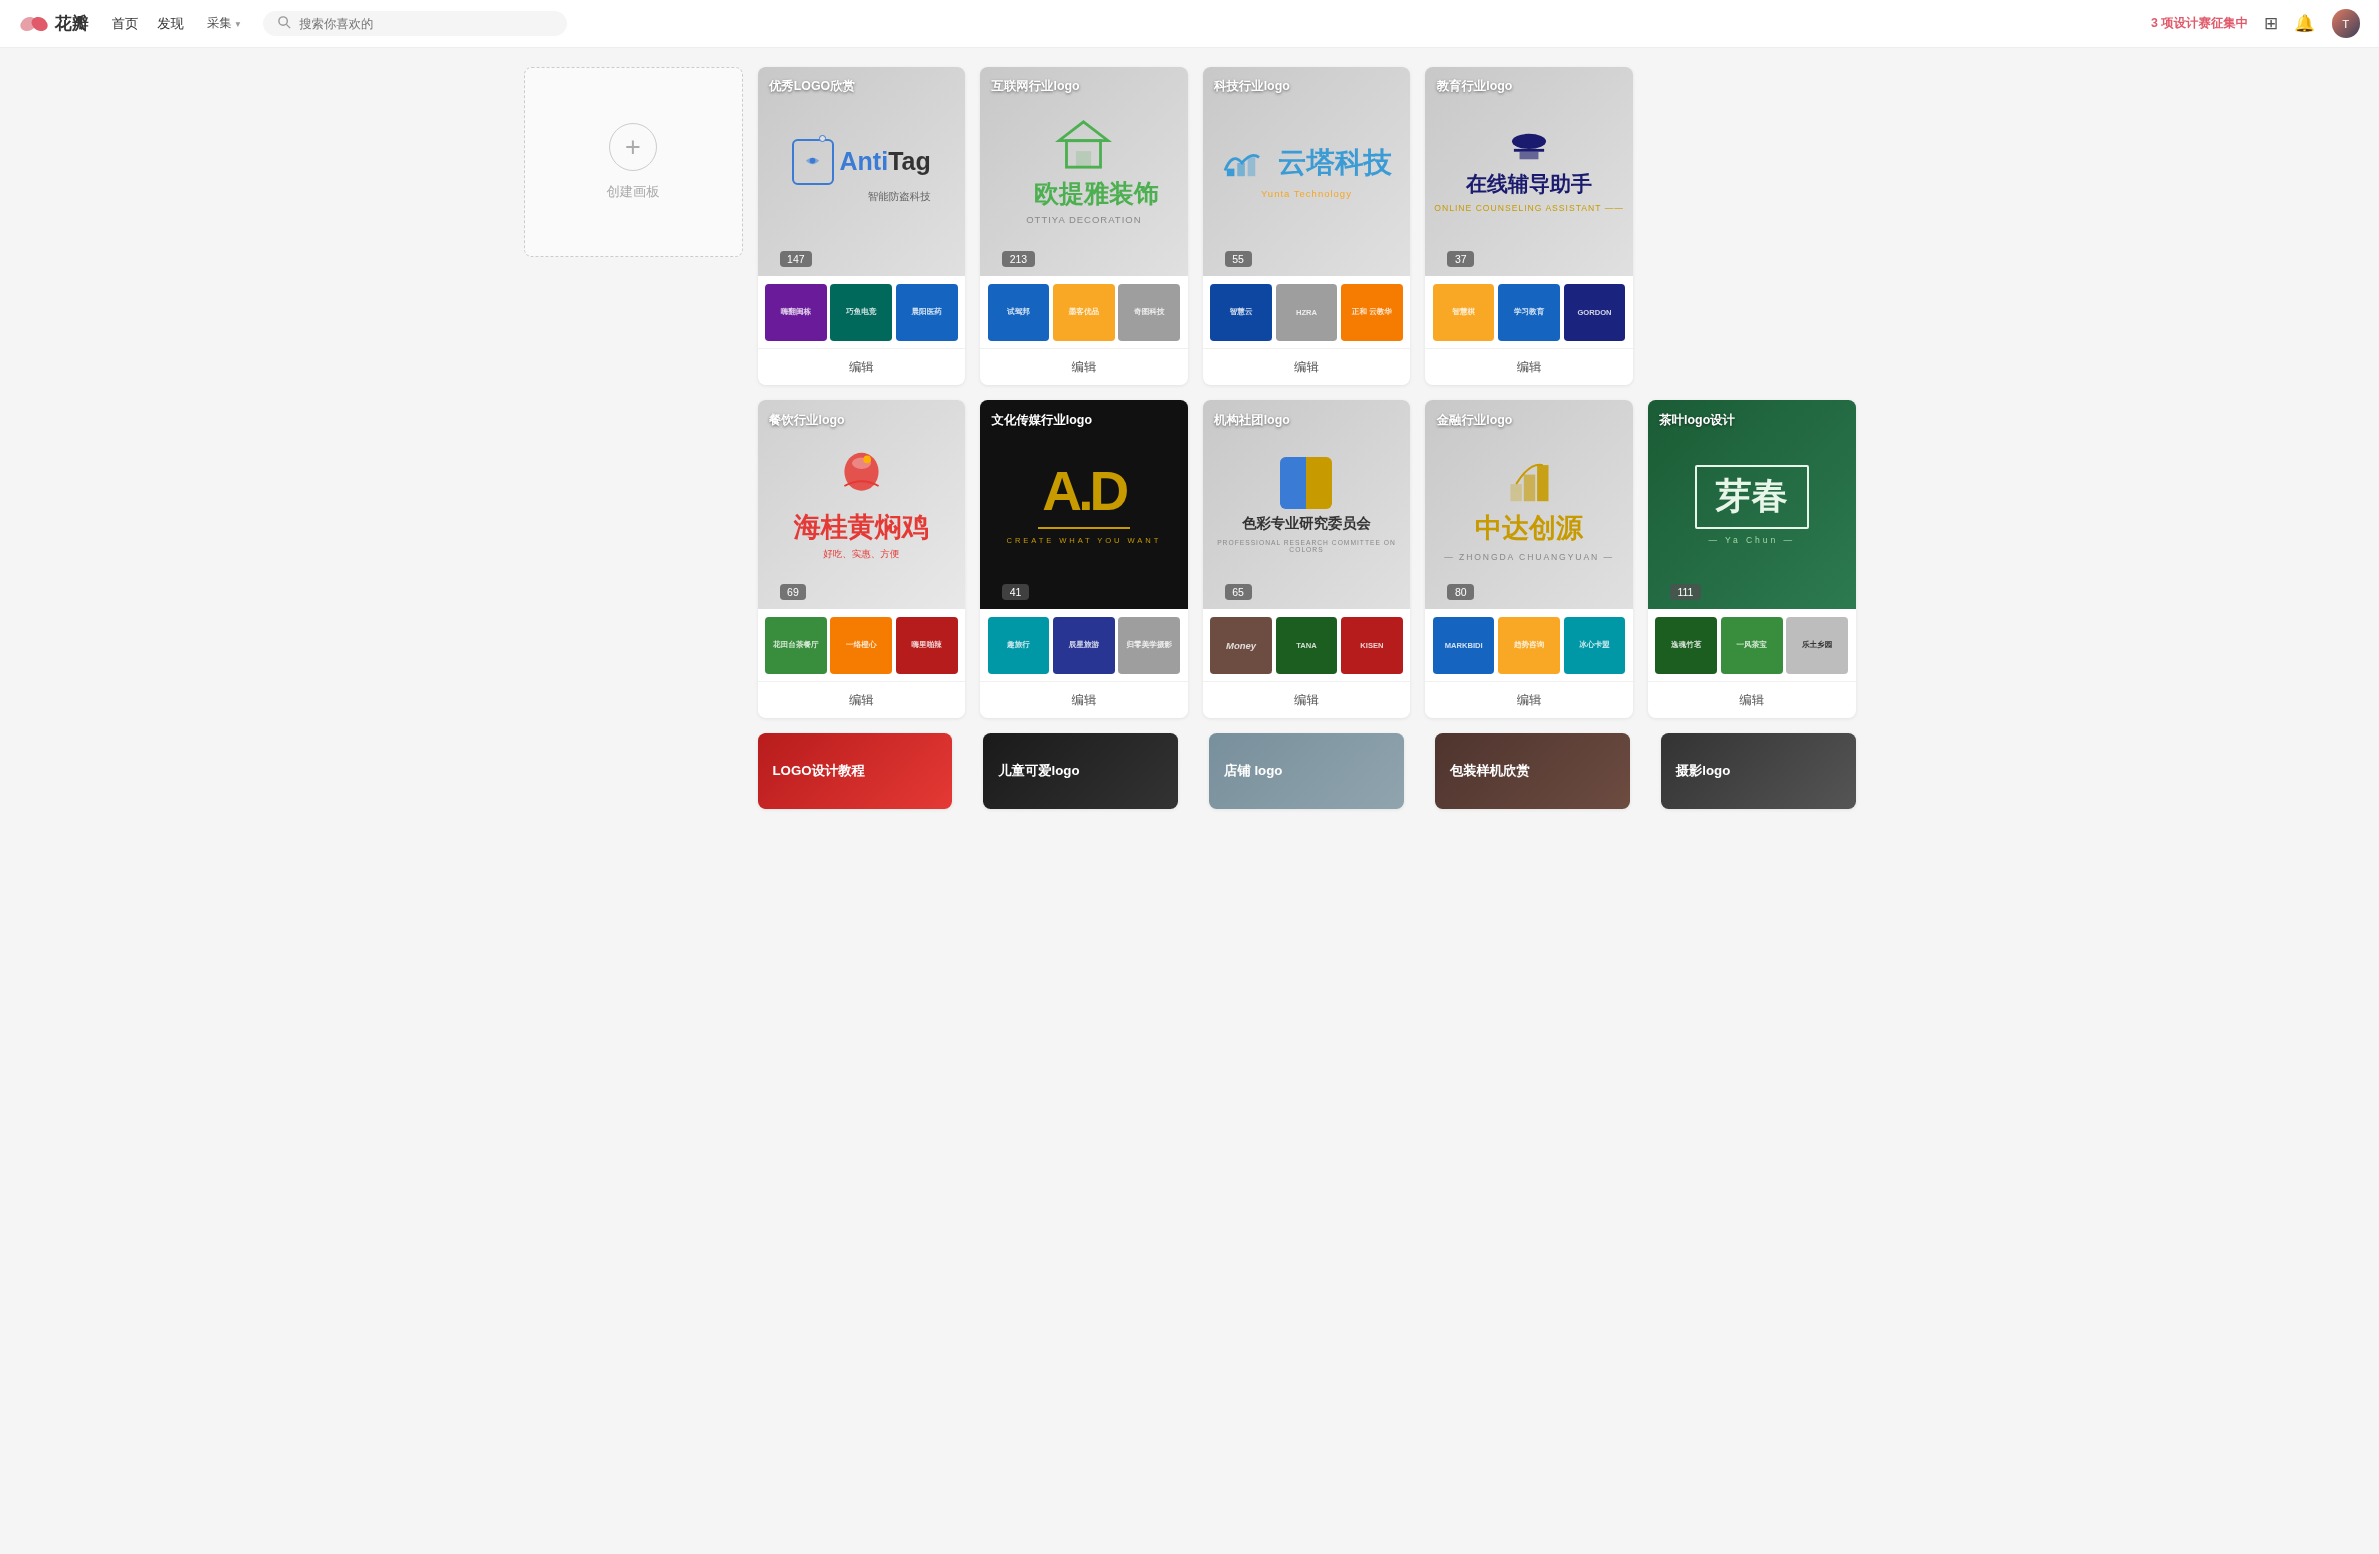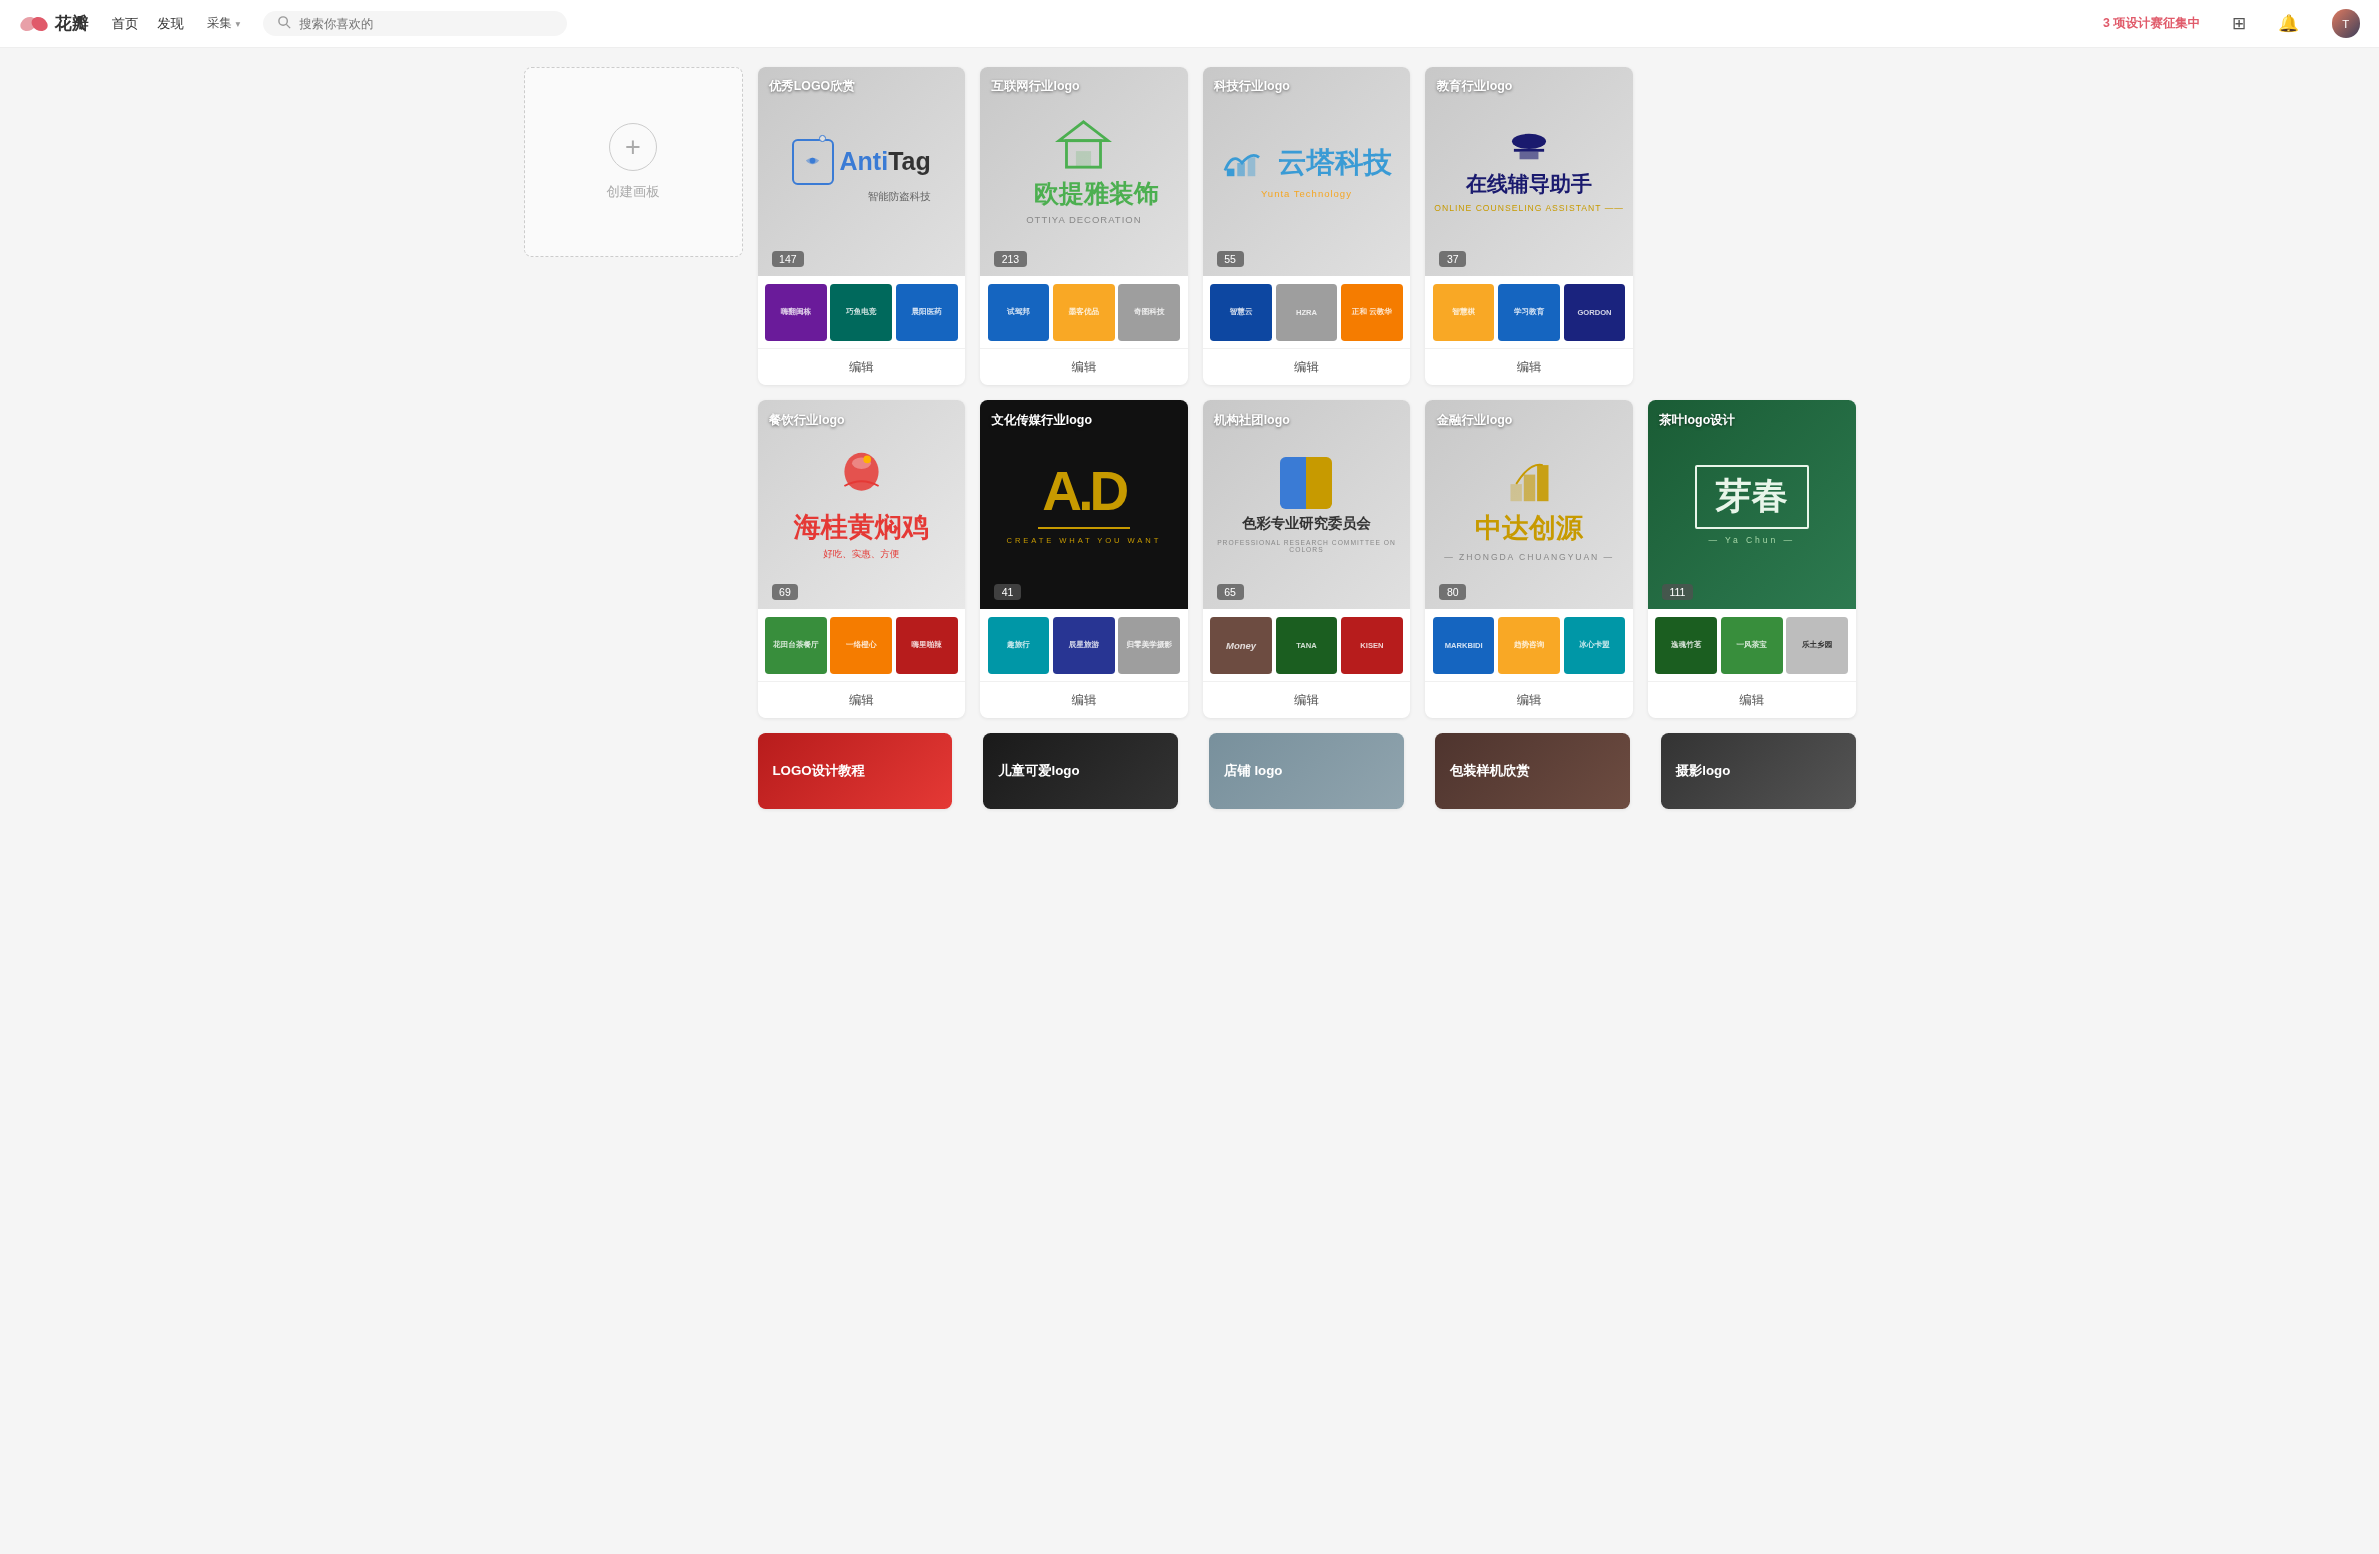--- a/index.html
+++ b/index.html
@@ -9,38 +9,38 @@
     .nav { display: flex; align-items: center; background: #fff; height: 48px; padding: 0 19px; border-bottom: 1px solid #eee; gap: 23px; position: sticky; top: 0; z-index: 100; }
     .nav-logo { display: flex; align-items: center; gap: 5.7px; font-size: 17px; font-weight: bold; color: #333; }
     .nav-logo-icon { width: 30px; height: 30px; }
     .nav-links { display: flex; gap: 19px; }
     .nav-link { font-size: 13.3px; color: #333; cursor: pointer; text-decoration: none; }
     .nav-search { display: flex; align-items: center; background: #f5f5f5; border-radius: 19px; padding: 3.8px 13.3px; flex: 1; max-width: 304px; gap: 7.6px; }
     .nav-search input { border: none; background: transparent; font-size: 12.4px; color: #999; outline: none; width: 100%; }
     .nav-search-icon { color: #999; font-size: 13.3px; }
     .nav-collect { display: flex; align-items: center; gap: 3.8px; font-size: 12.4px; color: #555; cursor: pointer; }
     .nav-collect-arrow { font-size: 9.5px; color: #999; }
-    .nav-right { margin-left: auto; display: flex; align-items: center; gap: 32px; }
+    .nav-right { margin-left: auto; display: flex; align-items: center; gap: 16px; }
     .nav-cta { color: #e05a6a; font-size: 12.4px; font-weight: bold; cursor: pointer; }
     .nav-icon-btn { color: #555; font-size: 17px; cursor: pointer; }
     .nav-avatar { width: 28.5px; height: 28.5px; border-radius: 50%; background: linear-gradient(135deg, #e07a5f, #3d405b); display: flex; align-items: center; justify-content: center; color: #fff; font-size: 11.4px; cursor: pointer; }
 
     
     .main { display: flex; gap: 0; padding: 19px; max-width: 1370px; margin: 0 auto; }
 
     
     .sidebar { width: 219px; flex-shrink: 0; margin-right: 15px; }
     .create-board { border: 1.9px dashed #ccc; border-radius: 7.6px; display: flex; flex-direction: column; align-items: center; justify-content: center; gap: 11.4px; height: 190px; cursor: pointer; background: #fafafa; color: #aaa; font-size: 13.3px; }
     .create-board-icon { width: 48px; height: 48px; border-radius: 50%; border: 1.9px solid #ccc; display: flex; align-items: center; justify-content: center; font-size: 27px; color: #aaa; }
 
     
     .card { background: #fff; border-radius: 7.6px; overflow: hidden; cursor: pointer; box-shadow: 0 1px 3.8px rgba(0,0,0,0.08); }
     .card-header { position: relative; }
     .card-title { position: absolute; top: 11.4px; left: 11.4px; color: #fff; font-size: 12.4px; font-weight: bold; text-shadow: 0 1px 2.9px rgba(0,0,0,0.5); }
-    .card-count { position: absolute; bottom: 9.5px; left: 14px; background: rgba(80,80,80,0.75); color: #fff; font-size: 10.5px; padding: 1.9px 7.6px; border-radius: 3.8px; }
+    .card-count { position: absolute; bottom: 9.5px; left: 22px; background: rgba(80,80,80,0.75); color: #fff; font-size: 10.5px; padding: 1.9px 7.6px; border-radius: 3.8px; }
     .card-thumbs { display: grid; grid-template-columns: repeat(3, 1fr); gap: 3.8px; padding: 7.6px; background: #fff; }
     .card-thumb { height: 57px; background: #f0f0f0; border-radius: 3.8px; display: flex; align-items: center; justify-content: center; overflow: hidden; font-size: 8.6px; color: #bbb; }
     .card-edit { text-align: center; padding: 9.5px 0; font-size: 12.4px; color: #555; border-top: 1px solid #f0f0f0; cursor: pointer; }
 
     .thumb-blue { background: #1565c0; }
     .thumb-orange { background: #f57c00; }
     .thumb-purple { background: #6a1b9a; }
     .thumb-teal { background: #00695c; }
     .thumb-amber { background: #f9a825; }
     .thumb-grey { background: #9e9e9e; }

